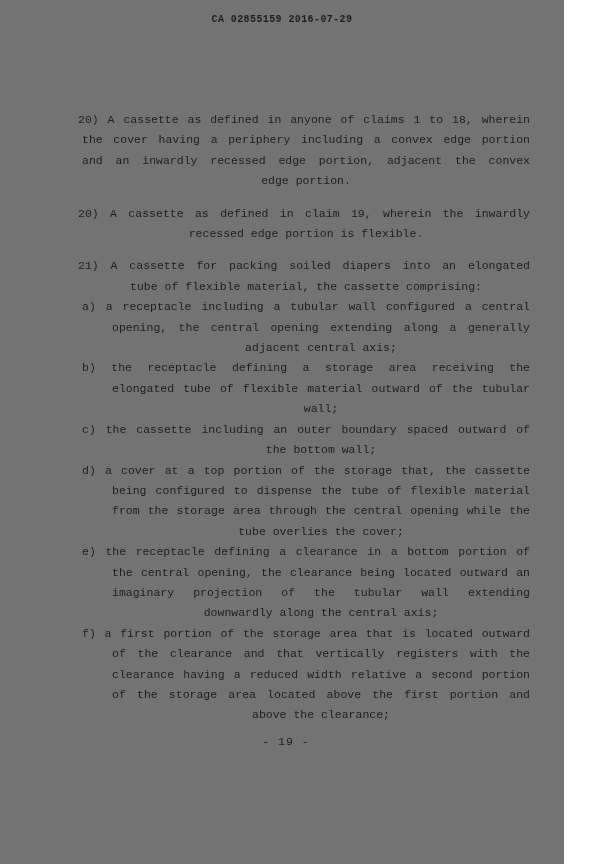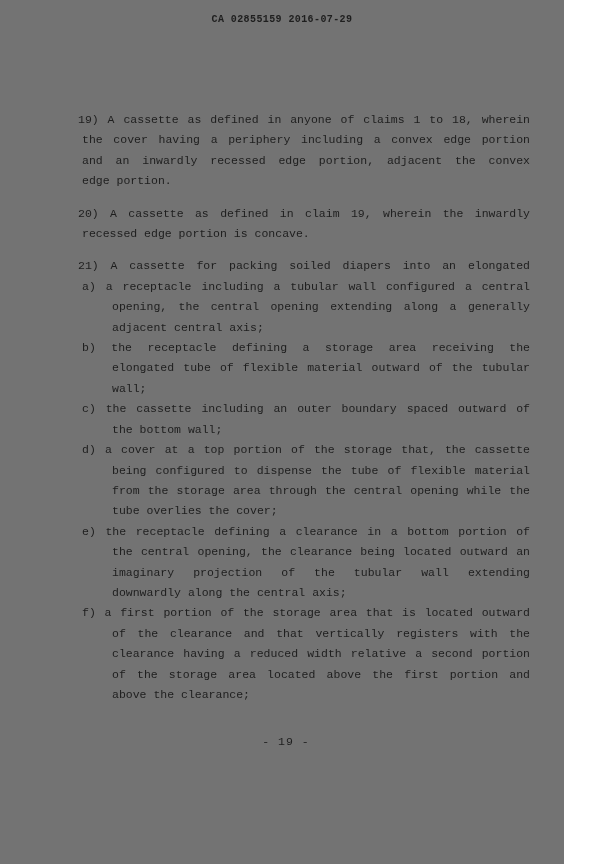--- a/index.html
+++ b/index.html
@@ -25,21 +25,21 @@
   }
   .claims {
     position: absolute;
     left: 78px;
     top: 110px;
     width: 452px;
     font-size: 11.5px;
     line-height: 20.4px;
   }
   .claim + .claim { margin-top: 12px; }
-  .line { white-space: normal; }
+  .line { white-space: normal; text-align: center; }
   .line.indent-1 { margin-left: 4px; }
   .line.indent-2 { margin-left: 34px; }
   .line.just {
     text-align: justify;
     text-align-last: justify;
   }
   .page-footer {
     position: absolute;
     top: 732px;
     left: 8px;
@@ -51,31 +51,32 @@
   }
 </style>
 </head>
 <body>
 
 <div class="page">
   <div class="doc-header">CA 02855159 2016-07-29</div>
 
   <div class="claims">
       <div class="claim">
-        <div class="line indent-0 just">19) A cassette as defined in anyone of claims 1 to 18, wherein</div>
+        <div class="line indent-0 just">20) A cassette as defined in anyone of claims 1 to 18, wherein</div>
         <div class="line indent-1 just">the cover having a periphery including a convex edge portion</div>
         <div class="line indent-1 just">and an inwardly recessed edge portion, adjacent the convex</div>
         <div class="line indent-1">edge portion.</div>
       </div>
       <div class="claim">
         <div class="line indent-0 just">20) A cassette as defined in claim 19, wherein the inwardly</div>
-        <div class="line indent-1">recessed edge portion is concave.</div>
+        <div class="line indent-1">recessed edge portion is flexible.</div>
       </div>
       <div class="claim">
         <div class="line indent-0 just">21) A cassette for packing soiled diapers into an elongated</div>
+        <div class="line indent-1">tube of flexible material, the cassette comprising:</div>
         <div class="line indent-1 just">a) a receptacle including a tubular wall configured a central</div>
         <div class="line indent-2 just">opening, the central opening extending along a generally</div>
         <div class="line indent-2">adjacent central axis;</div>
         <div class="line indent-1 just">b) the receptacle defining a storage area receiving the</div>
         <div class="line indent-2 just">elongated tube of flexible material outward of the tubular</div>
         <div class="line indent-2">wall;</div>
         <div class="line indent-1 just">c) the cassette including an outer boundary spaced outward of</div>
         <div class="line indent-2">the bottom wall;</div>
         <div class="line indent-1 just">d) a cover at a top portion of the storage that, the cassette</div>
         <div class="line indent-2 just">being configured to dispense the tube of flexible material</div>

